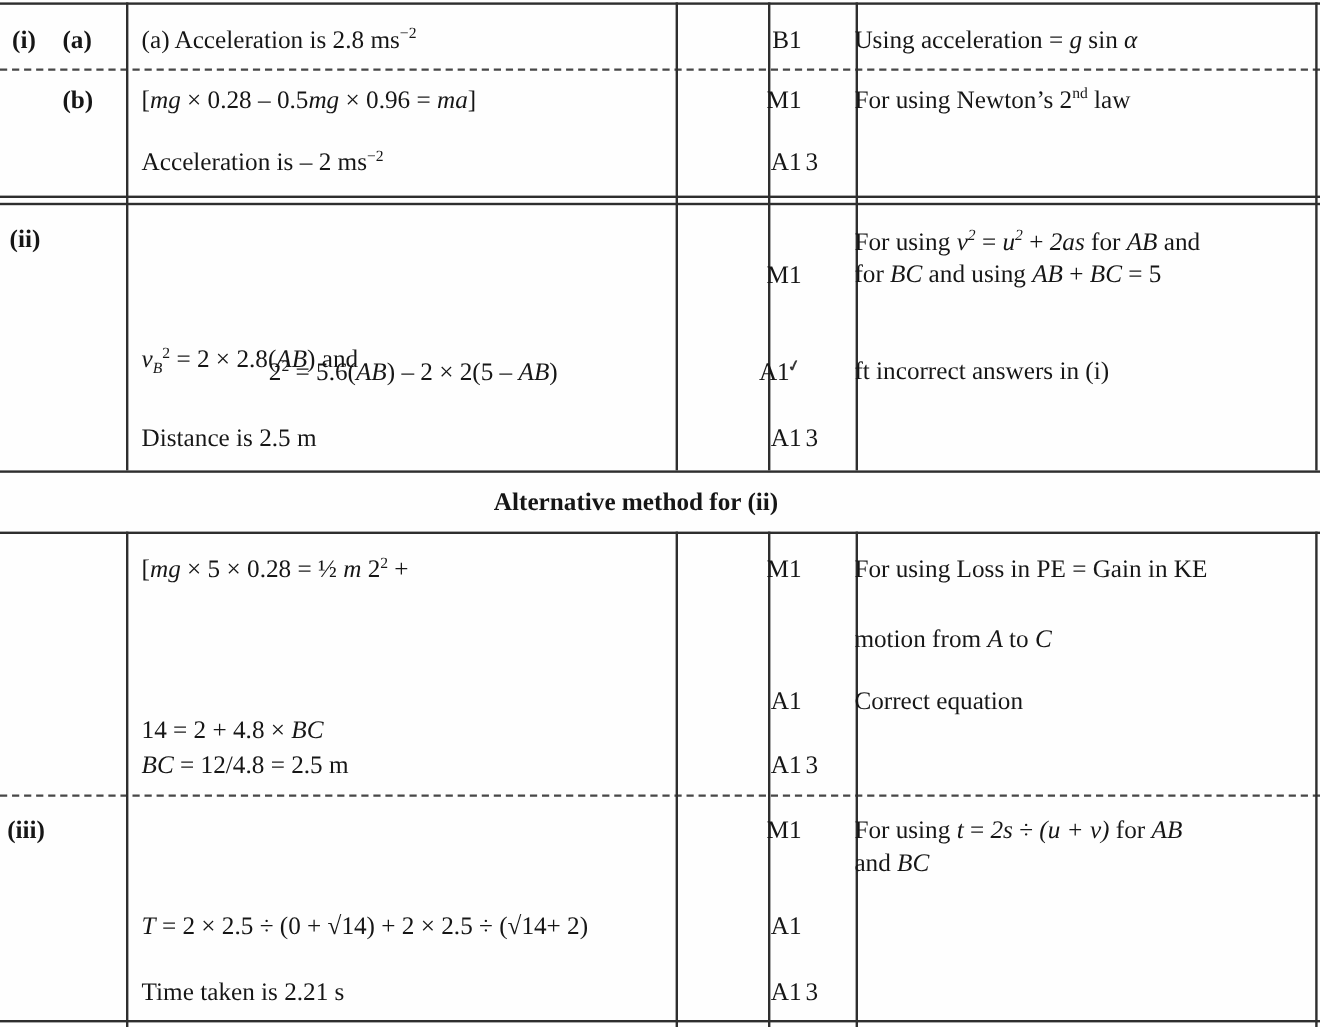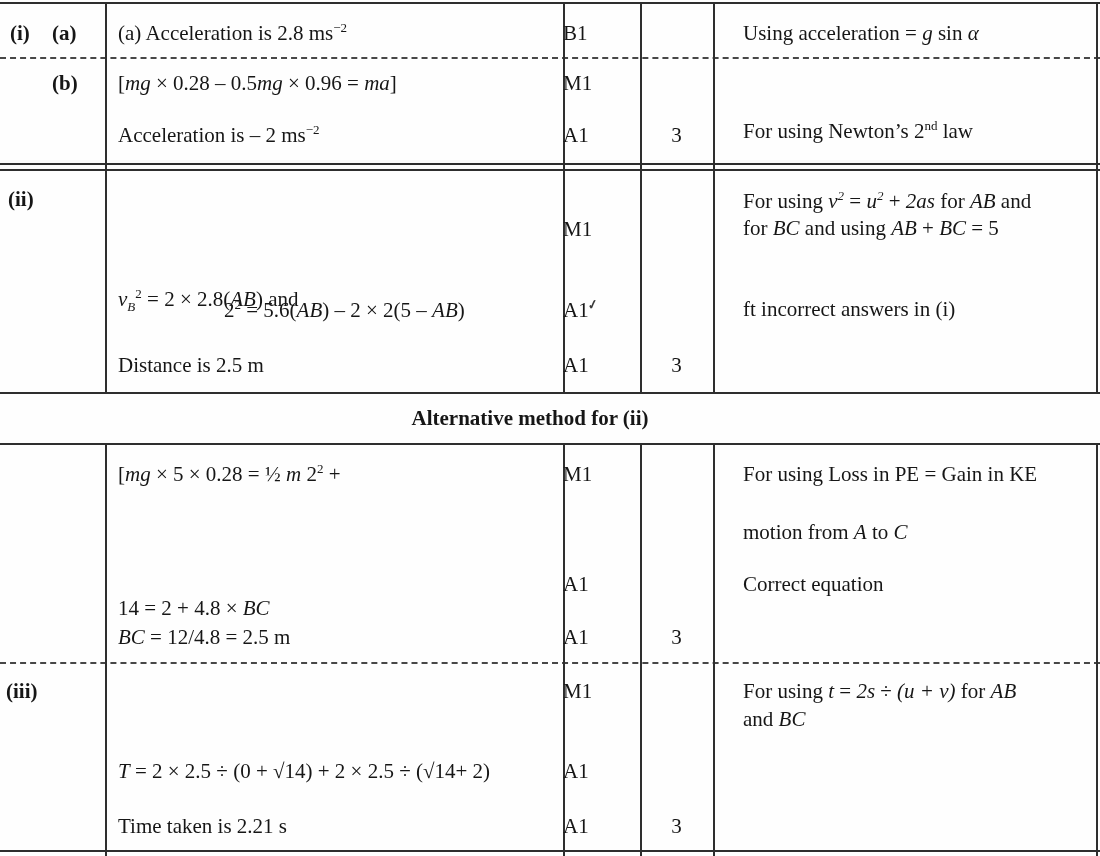--- a/index.html
+++ b/index.html
@@ -7,23 +7,23 @@
     position:relative;width:1100px;height:856px;background:#fefefe;
     font-family:"Liberation Serif", serif;color:#161616;overflow:hidden;
   }
   .t{position:absolute;font-size:21px;line-height:27px;white-space:nowrap;}
   .b{font-weight:bold;}
   .it{font-style:italic;}
   .t sup{font-size:0.62em;line-height:0;}
   .t sub{font-size:0.62em;line-height:0;}
   .t sup.it,.t sub.it{font-style:italic;}
   .wk{left:118px;}
-  .mark{left:563px;width:73px;text-align:left;}
+  .mark{left:563px;width:73px;text-align:right;padding-left:32px;}
   .tot{left:640px;width:73px;text-align:center;}
-  .cm{left:743px;}
+  .cm{left:712px;}
   .vl{position:absolute;width:2px;background:#2e2e2e;}
   .hl{position:absolute;left:0;width:1100px;height:2px;background:#2e2e2e;}
   .dash{position:absolute;left:0;width:1100px;height:0;border-top:2px dashed #474747;}
   .dbl{position:absolute;left:0;width:1100px;height:8px;box-sizing:border-box;
        border-top:2px solid #2e2e2e;border-bottom:2px solid #2e2e2e;}
   .title-row{left:0;width:1060px;text-align:center;}
   .tick{display:inline-block;font-size:13px;font-weight:bold;color:#3a3a3a;
         transform:rotate(-12deg) translateY(-8px);letter-spacing:-1px;}
 </style>
 </head>
@@ -53,21 +53,21 @@
 
   <div class="t b" style="left:10px;top:20px;">(i)</div>
   <div class="t b" style="left:52px;top:20px;">(a)</div>
   <div class="t wk" style="top:20px;"><span>(a) Acceleration is 2.8 ms</span><sup>−2</sup></div>
   <div class="t mark" style="top:20px;">B1</div>
   <div class="t cm" style="top:20px;"><span>Using acceleration = </span><span class="it">g</span><span> sin </span><span class="it">α</span></div>
 
   <div class="t b" style="left:52px;top:70px;">(b)</div>
   <div class="t wk" style="top:70px;"><span>[</span><span class="it">mg</span><span> × 0.28 – 0.5</span><span class="it">mg</span><span> × 0.96 = </span><span class="it">ma</span><span>]</span></div>
   <div class="t mark" style="top:70px;">M1</div>
-  <div class="t cm" style="top:70px;margin-top:48px;"><span>For using Newton’s 2</span><sup>nd</sup><span> law</span></div>
+  <div class="t cm" style="top:70px;"><span>For using Newton’s 2</span><sup>nd</sup><span> law</span></div>
 
   <div class="t wk" style="top:122px;"><span>Acceleration is – 2 ms</span><sup>−2</sup></div>
   <div class="t mark" style="top:122px;">A1</div>
   <div class="t tot" style="top:122px;">3</div>
 
   <div class="t b" style="left:8px;top:186px;">(ii)</div>
   <div class="t cm" style="top:188px;"><span>For using </span><span class="it">v</span><sup class="it">2</sup><span> = </span><span class="it">u</span><sup class="it">2</sup><span> + </span><span class="it">2as</span><span> for </span><span class="it">AB</span><span> and</span></div>
   <div class="t cm" style="top:215px;"><span>for </span><span class="it">BC</span><span> and using </span><span class="it">AB</span><span> + </span><span class="it">BC</span><span> = 5</span></div>
   <div class="t mark" style="top:216px;">M1</div>
 

